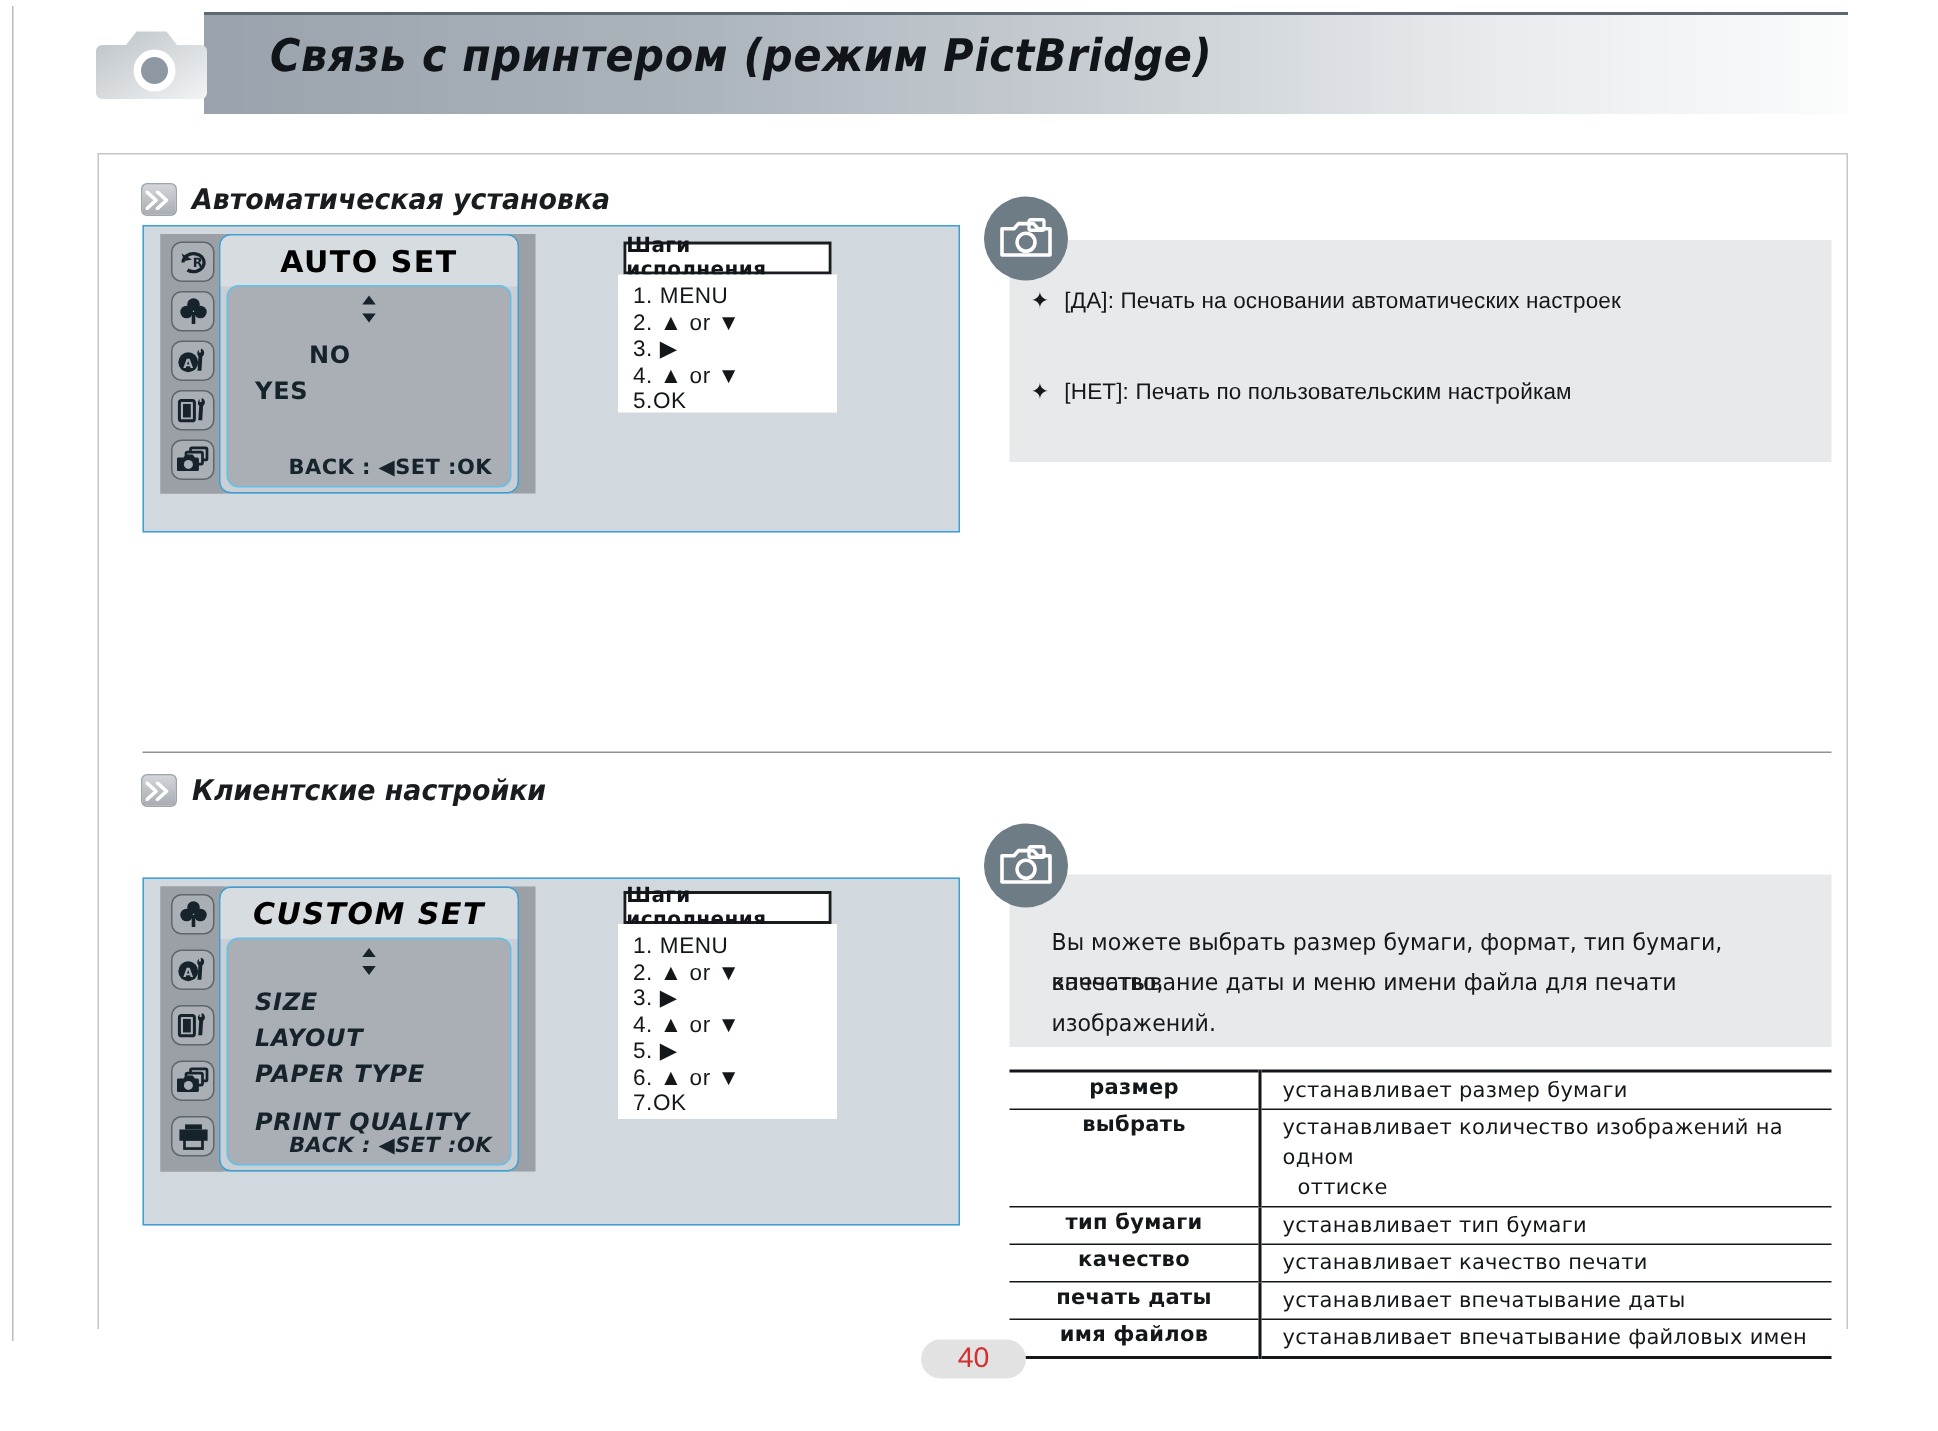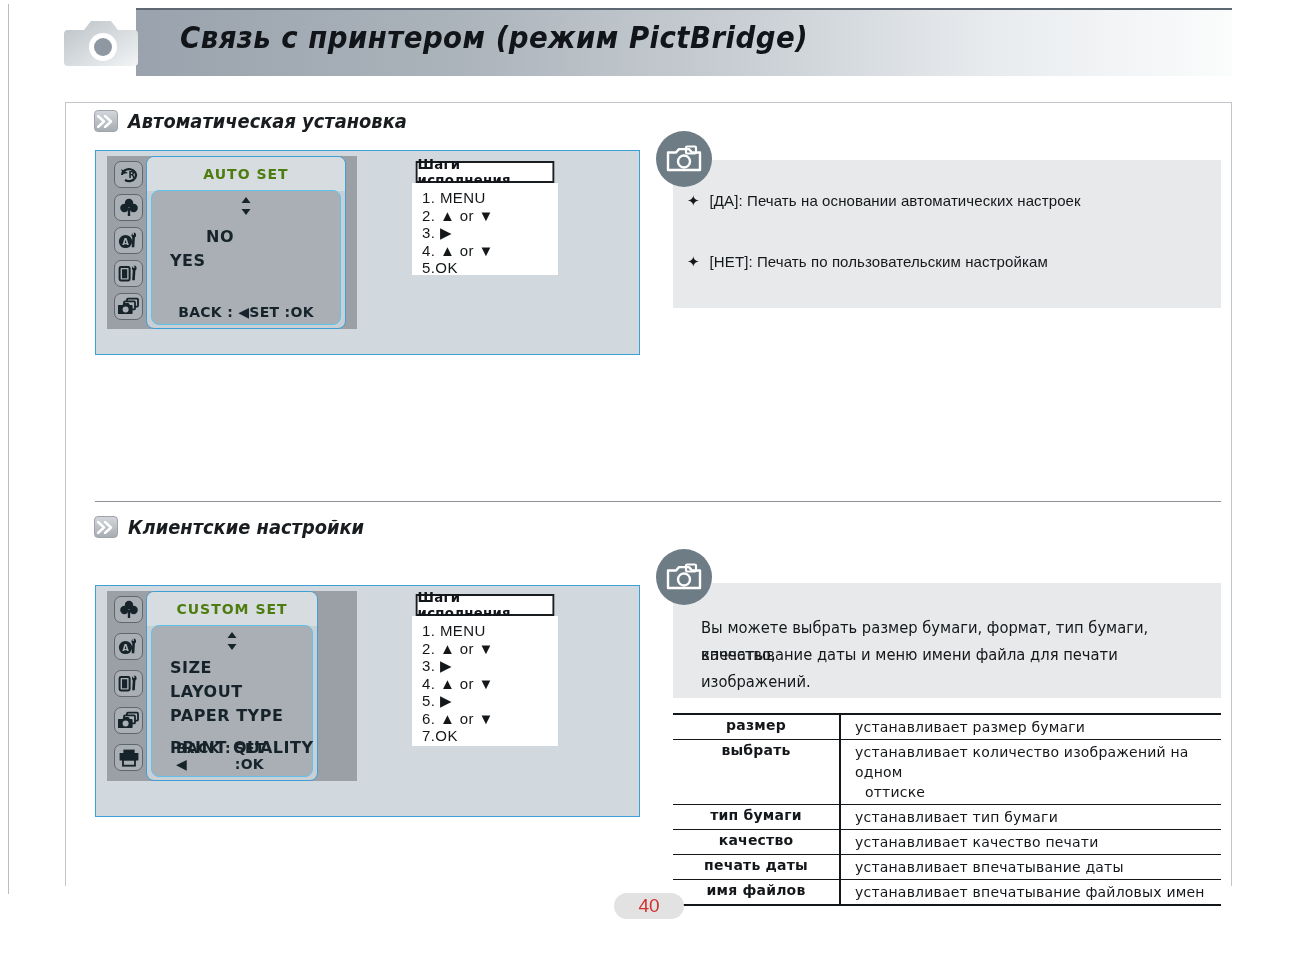--- a/index.html
+++ b/index.html
@@ -150,23 +150,23 @@
   }
   .lcd-title {
     position: absolute;
     left: 0; top: 0; right: 0;
     height: 34px;
     background: #d7dce0;
     display: flex;
     align-items: center;
     justify-content: center;
     font-family: "DejaVu Sans", sans-serif;
-    font-size: 14px;
+    font-size: 20px;
     font-weight: bold;
-    color: #4d7c0f;
+    color: #000000;
     letter-spacing: 1px;
   }
   .lcd-inner {
     position: absolute;
     left: 4px; right: 4px;
     border: 1px solid #5fc2ea;
     border-radius: 8px;
     background: #a9afb4;
     box-sizing: border-box;
   }
@@ -186,22 +186,22 @@
     font-size: 16px;
     font-weight: bold;
     color: #16232b;
     letter-spacing: 0.5px;
     white-space: nowrap;
   }
   .lcd-foot {
     position: absolute;
     left: 0; right: 0; bottom: 4px;
     display: flex;
-    justify-content: center;
-    padding: 0 24px;
+    justify-content: flex-end;
+    padding: 0 12px;
     box-sizing: border-box;
     font-family: "DejaVu Sans", sans-serif;
     font-size: 14px;
     font-weight: bold;
     color: #16232b;
     letter-spacing: 0.3px;
   }
 
   
   .steps-head {
@@ -351,21 +351,21 @@
         </linearGradient>
       </defs>
       <path d="M4 14 h16 l7-9 h20 l7 9 h16 a4 4 0 0 1 4 4 v28 a4 4 0 0 1 -4 4 h-66 a4 4 0 0 1 -4 -4 v-28 a4 4 0 0 1 4 -4 z" fill="url(#hcam)"></path>
       <circle cx="39" cy="31" r="14" fill="#ffffff"></circle>
       <circle cx="39" cy="31" r="9" fill="#8d98a3"></circle>
     </svg>
   </div>
 
   <div id="content-box"></div>
 
-  <div class="sec-head" style="left:94px; top:110px;">
+  <div class="sec-head" style="left:94px; top:122px;">
     <span class="chev-badge">
       <svg width="18" height="13" viewBox="0 0 18 13">
         <path d="M1 1 L7 6.5 L1 12" fill="none" stroke="#ffffff" stroke-width="2.4" stroke-linecap="round" stroke-linejoin="round"></path>
         <path d="M8 1 L14 6.5 L8 12" fill="none" stroke="#ffffff" stroke-width="2.4" stroke-linecap="round" stroke-linejoin="round"></path>
       </svg>
     </span>
     <span class="sec-title">Автоматическая установка</span>
   </div>
 
   <div class="lcd-frame" style="left:95px; top:150px; width:545px; height:205px;">
@@ -516,21 +516,21 @@
           <svg width="22" height="19" viewBox="0 0 22 19">
             <path d="M1.6 5 h18.8 v7.5 h-18.8 z" fill="#16232b"></path>
             <rect x="5" y="11.5" width="12" height="6.2" fill="none" stroke="#16232b" stroke-width="1.8"></rect>
             <rect x="5.4" y="1.6" width="11.2" height="3.4" fill="#16232b"></rect>
           </svg>
         </div>
       </div>
       <div class="rail-caret" style="left:40px; top:87px;"></div>
     </div>
 
-    <div class="lcd-screen" style="left:50px; top:5px; width:172px; height:190px;">
+    <div class="lcd-screen" style="left:50px; top:5px; width:200px; height:190px;font-style:italic;">
       <div class="lcd-title">CUSTOM SET</div>
       <div class="lcd-inner" style="top:33px; bottom:3px;">
         <div class="lcd-updown">
           <svg width="13" height="20" viewBox="0 0 13 20">
             <path d="M6.5 1 L11 7 L2 7 z" fill="#16232b"></path>
             <path d="M6.5 19 L11 13 L2 13 z" fill="#16232b"></path>
           </svg>
         </div>
         <div class="lcd-opt" style="top:32px;">SIZE</div>
         <div class="lcd-opt" style="top:56px;">LAYOUT</div>

